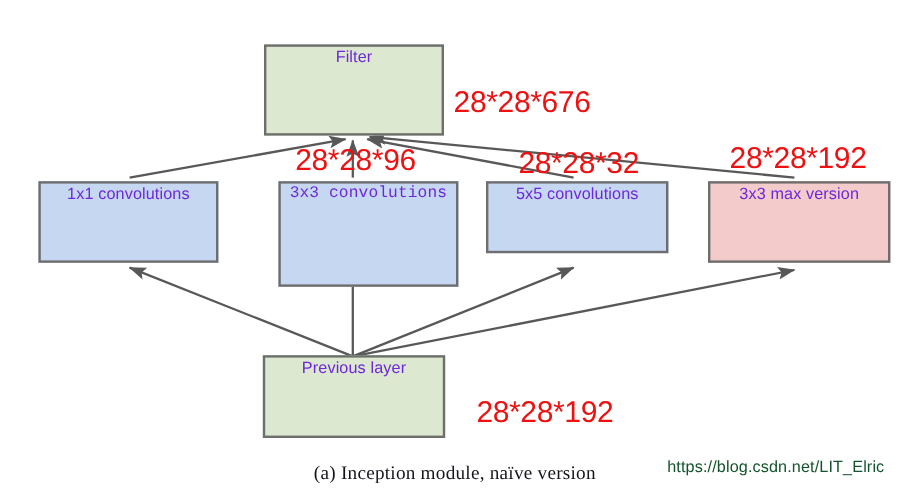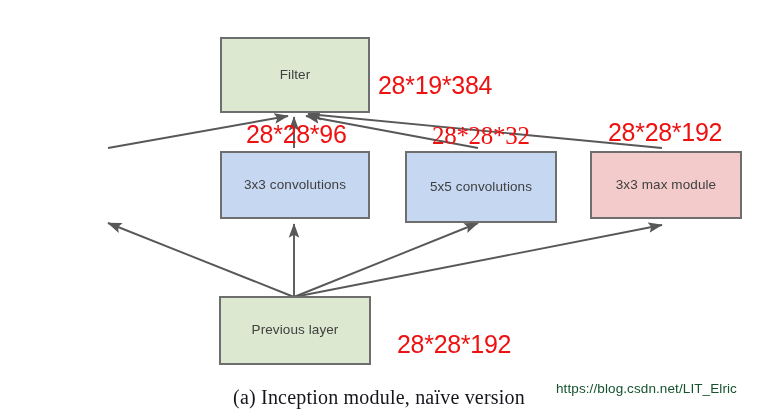--- a/index.html
+++ b/index.html
@@ -21,24 +21,24 @@
     top: 0;
     width: 758px;
     height: 420px;
     pointer-events: none;
   }
   .node {
     position: absolute;
     box-sizing: border-box;
     border: 2px solid #6e6e6e;
     display: flex;
-    align-items: center;
+    align-items: flex-start;
     justify-content: center;
     text-align: center;
-    color: #404040;
+    color: #6d28d9;
     font-size: 13.5px;
     line-height: 1.35;
     letter-spacing: 0.1px;
   }
   .node-green { background: #dce8d0; }
   .node-blue  { background: #c6d7f2; }
   .node-pink  { background: #f4cbcb; }
 
   .dim-label {
     position: absolute;
@@ -49,21 +49,21 @@
     letter-spacing: -0.3px;
   }
 
   .caption {
     position: absolute;
     left: 0;
     top: 386px;
     width: 758px;
     text-align: center;
     font-family: "Liberation Serif", serif;
-    font-size: 20px;
+    font-size: 16px;
     color: #15151c;
     letter-spacing: 0.2px;
   }
 
   .watermark {
     position: absolute;
     left: 556px;
     top: 381px;
     font-size: 13.5px;
     color: #14532d;
@@ -96,43 +96,46 @@
       <path d="M662,148 L308,114"></path>
     </g>
   </svg>
 
   <div class="node node-green" style="left:220px; top:37px; width:150px; height:76px;">
     <div>
       <span>Filter</span><br>
     </div>
   </div>
 
+  <div class="node node-blue" style="left:32px; top:151px; width:150px; height:68px;">
+    <span>1x1 convolutions</span>
+  </div>
 
-  <div class="node node-blue" style="left:220px; top:151px; width:150px; height:68px;">
+  <div class="node node-blue" style="left:232px; top:151px; width:150px; height:88px;font-family:Liberation Mono, monospace;">
     <span>3x3 convolutions</span>
   </div>
 
-  <div class="node node-blue" style="left:405px; top:151px; width:152px; height:72px;">
+  <div class="node node-blue" style="left:405px; top:151px; width:152px; height:60px;">
     <span>5x5 convolutions</span>
   </div>
 
   <div class="node node-pink" style="left:590px; top:151px; width:152px; height:68px;">
-    <span>3x3 max module</span>
+    <span>3x3 max version</span>
   </div>
 
   <div class="node node-green" style="left:219px; top:296px; width:152px; height:69px;">
     <span>Previous layer</span>
   </div>
 
-  <div class="dim-label" style="left:378px; top:71px;">28*19*384</div>
+  <div class="dim-label" style="left:378px; top:71px;">28*28*676</div>
 
 
   <div class="dim-label" style="left:246px; top:120px;">28*28*96</div>
 
-  <div class="dim-label" style="left:432px; top:122px;font-family:Liberation Serif, serif;">28*28*32</div>
+  <div class="dim-label" style="left:432px; top:122px;">28*28*32</div>
 
   <div class="dim-label" style="left:608px; top:118px;">28*28*192</div>
 
   <div class="dim-label" style="left:397px; top:330px;">28*28*192</div>
 
   <div class="caption">(a)  Inception module, naïve version</div>
 
   <div class="watermark">https://blog.csdn.net/LIT_Elric</div>
 
 </div>

